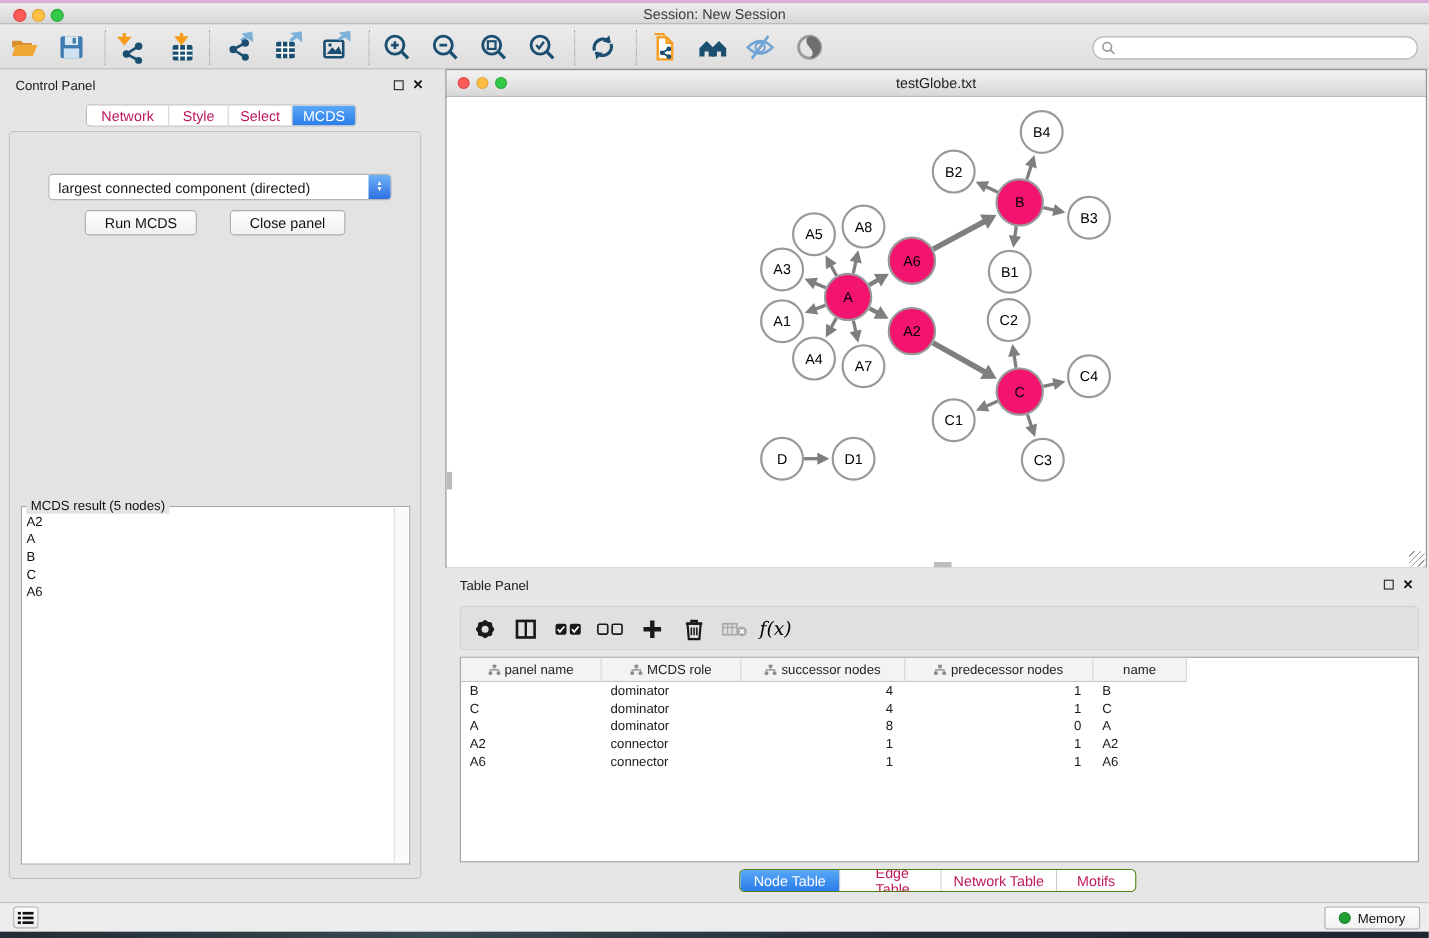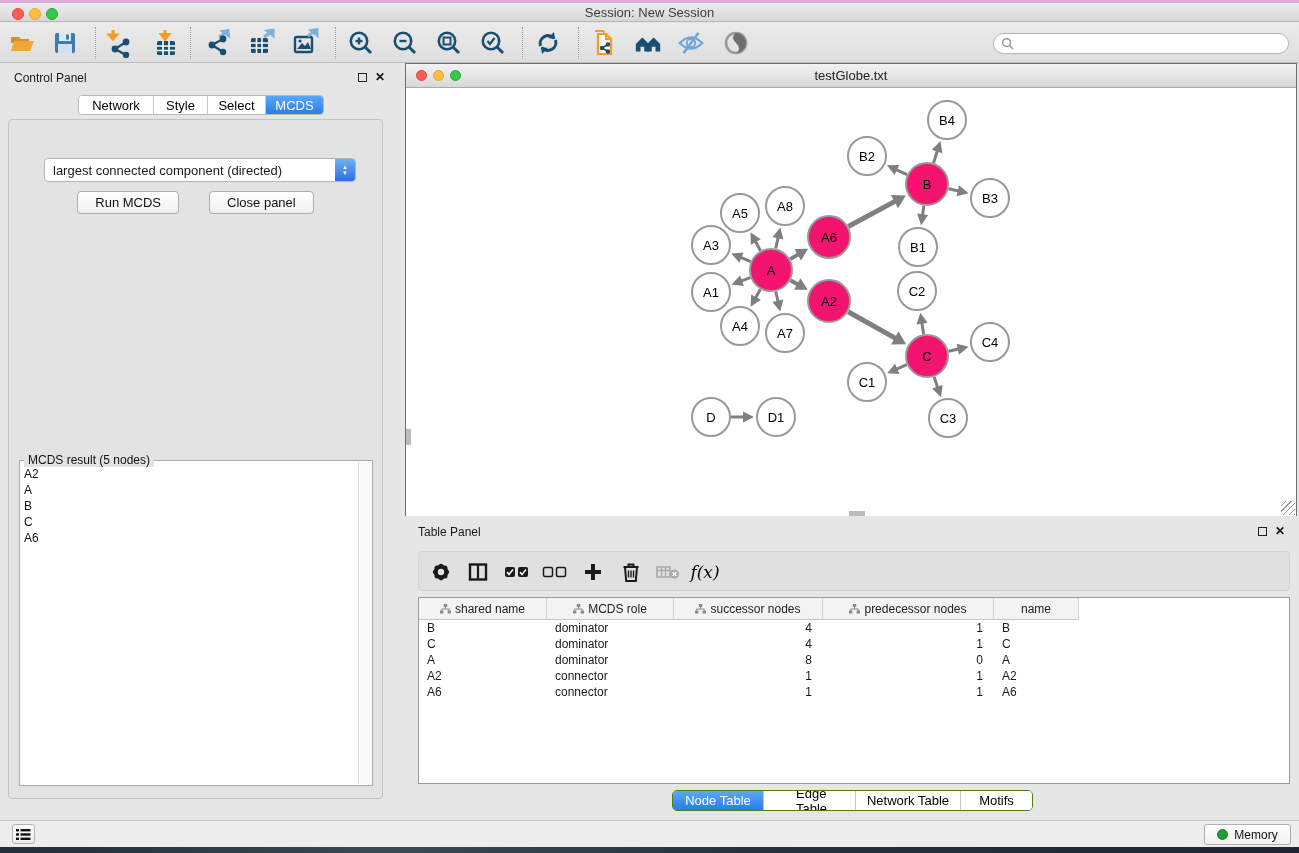--- a/index.html
+++ b/index.html
@@ -27,21 +27,21 @@
 
   
   .cpanel-title { position:absolute; left:14px; top:71px; font-size:12px; color:#1a1a1a; }
   .win-btns { position:absolute; display:flex; gap:8px; align-items:center; }
   .float-ic { width:9px; height:9px; border:1.6px solid #222; display:inline-block; }
   .close-ic { font-size:12px; font-weight:bold; color:#111; line-height:9px; }
 
   .cp-tabs { position:absolute; left:78px; top:95px; height:20px; display:flex;
     border:1px solid #b9b9b9; border-radius:4px; overflow:hidden; background:#fff; }
   .cp-tabs .seg, .nt-tabs .seg { display:flex; align-items:center; justify-content:center;
-    font-size:13px; background:#fff; border-right:1px solid #c9c9c9; color:#000000; }
+    font-size:13px; background:#fff; border-right:1px solid #c9c9c9; color:#be185d; }
   .cp-tabs .seg:last-child, .nt-tabs .seg:last-child { border-right:none; }
   .cp-tabs .seg.active, .nt-tabs .seg.active {
     background:linear-gradient(#5aa8f8,#2a7ce9); color:#fff; }
   .cp-tabs .seg { width:61px; }
   .cp-tabs .seg:nth-child(1){ width:75px; } .cp-tabs .seg:nth-child(2){ width:54px; }
   .cp-tabs .seg:nth-child(3){ width:58px; } .cp-tabs .seg:nth-child(4){ width:57px; }
 
   .cp-body { position:absolute; left:8px; top:119px; width:375px; height:680px;
     background:#e3e3e3; border:1px solid #c2c2c2; border-radius:4px; }
   .opt-label { position:absolute; left:0; width:100%; top:17px; text-align:center; font-size:13px; color:#111; }
@@ -470,21 +470,21 @@
     <div class="tbl-header" id="tbl-header">
         <div class="th" style="width: 128px;">
           <svg width="11" height="10" viewBox="0 0 11 10">
             <g fill="#8a8a8a">
               <rect x="3.8" y="0" width="3.4" height="3"></rect>
               <rect x="0" y="6.5" width="3.4" height="3"></rect>
               <rect x="7.6" y="6.5" width="3.4" height="3"></rect>
               <path d="M5.5 3v2M1.7 6.5V5h7.6v1.5" stroke="#8a8a8a" fill="none" stroke-width="1"></path>
             </g>
           </svg>
-          <span>shared name</span>
+          <span>panel name</span>
         </div>
         <div class="th" style="width: 127px;">
           <svg width="11" height="10" viewBox="0 0 11 10">
             <g fill="#8a8a8a">
               <rect x="3.8" y="0" width="3.4" height="3"></rect>
               <rect x="0" y="6.5" width="3.4" height="3"></rect>
               <rect x="7.6" y="6.5" width="3.4" height="3"></rect>
               <path d="M5.5 3v2M1.7 6.5V5h7.6v1.5" stroke="#8a8a8a" fill="none" stroke-width="1"></path>
             </g>
           </svg>

